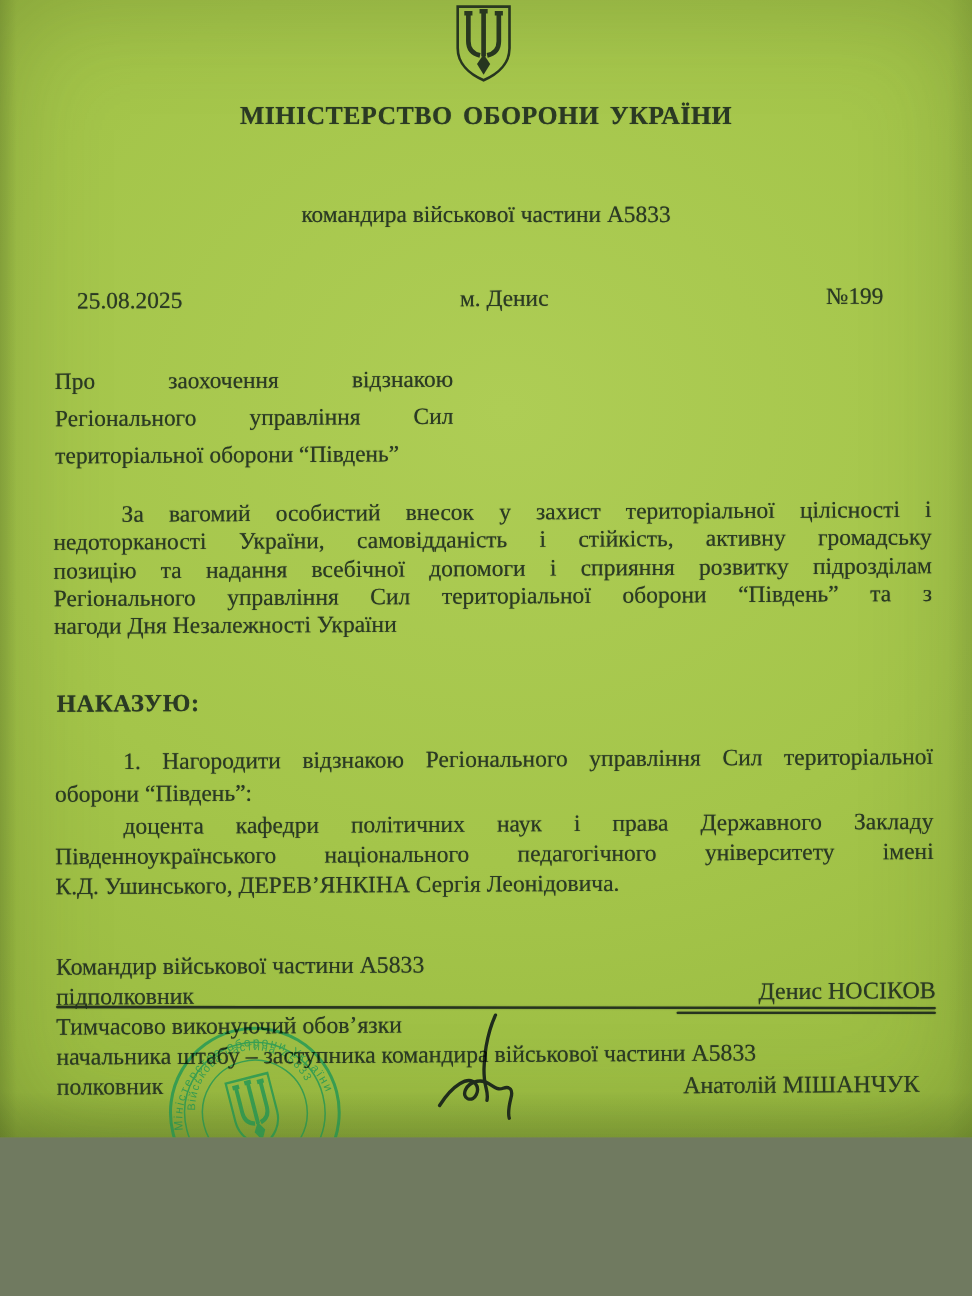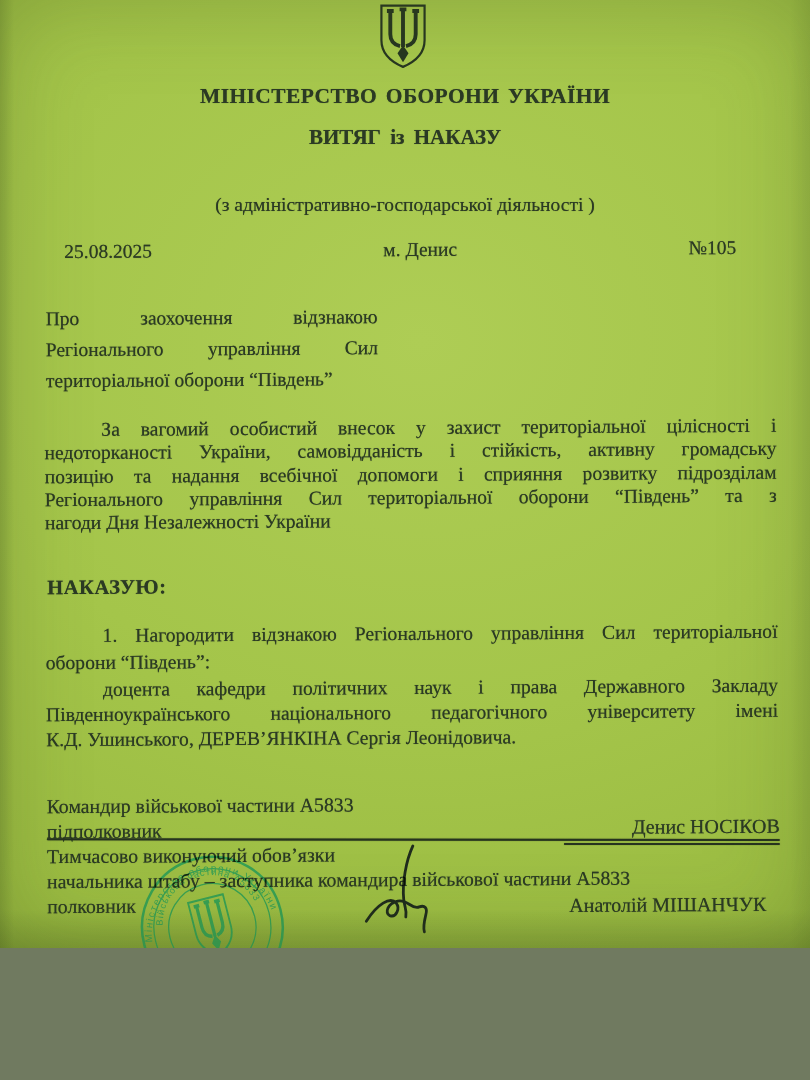--- a/index.html
+++ b/index.html
@@ -63,29 +63,28 @@
   </symbol>
 </svg>
 
 <div class="page">
 
   <svg class="abs emblem-top" viewBox="0 0 60 78">
     <use href="#tryzub"></use>
   </svg>
 
   <div class="abs ctr ink b t-ministry">МІНІСТЕРСТВО ОБОРОНИ УКРАЇНИ</div>
-  <div class="abs ctr ink b t-doctype">ВИТЯГ із НАКАЗУ</div>
-  <div class="abs ctr ink t-issuer2">(з адміністративно-господарської діяльності )</div>
+  <div class="abs ctr ink t-issuer1">командира військової частини А5833</div>
 
   <div class="tilt">
 
     <div class="abs date-row ink">
       <span>25.08.2025</span>
       <span>м. Денис</span>
-      <span>№105</span>
+      <span>№199</span>
     </div>
 
     <div class="abs subject ink">
       <div class="jl">Про заохочення відзнакою</div>
       <div class="jl">Регіонального управління Сил</div>
       <div>територіальної оборони “Південь”</div>
     </div>
 
     <div class="abs preamble ink">
       <div class="jl ind">За вагомий особистий внесок у захист територіальної цілісності і</div>

